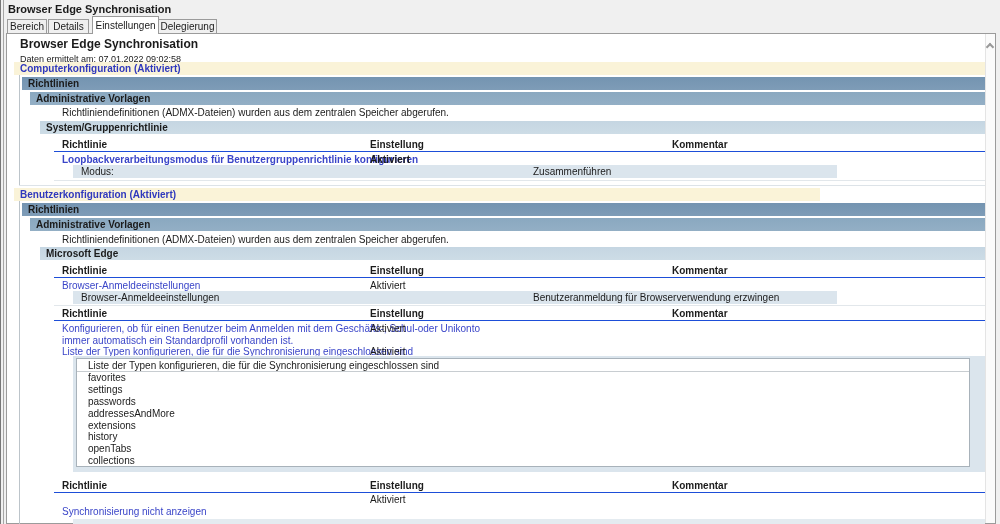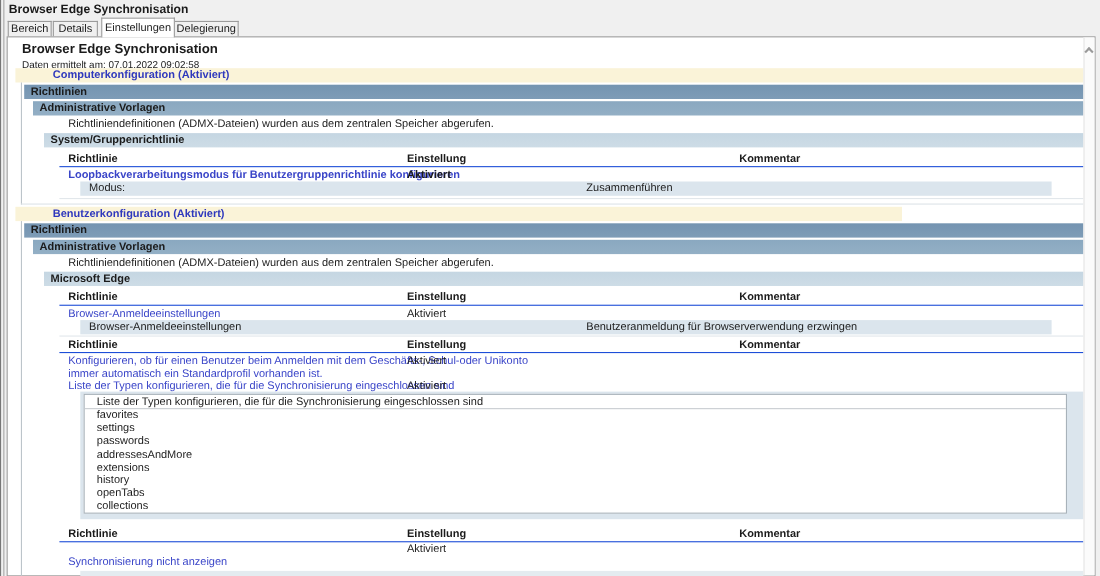--- a/index.html
+++ b/index.html
@@ -5,29 +5,29 @@
   * { margin:0; padding:0; box-sizing:border-box; }
   html,body { width:1000px; height:524px; overflow:hidden; }
   body { position:relative; background:#f0f0f0; font-family:"Liberation Sans", sans-serif; color:#1b1b1b; }
   .abs { position:absolute; }
   .t { position:absolute; font-size:10px; line-height:12px; white-space:nowrap; }
   .b { font-weight:bold; }
   .link { color:#3a45c8; }
   .band { position:absolute; }
   .band .lbl { position:absolute; left:6px; top:0; font-size:10px; font-weight:bold; line-height:13px; white-space:nowrap; }
   .yellow { background:#faf3d8; }
-  .yellow .lbl { color:#2f38bd;margin-left:28px; }
+  .yellow .lbl { color:#2f38bd; }
   .hdr1 { background:linear-gradient(#7494b1,#7e9cb7); }
   .hdr2 { background:linear-gradient(#8aa8c0,#93afc5);padding-left:48px; }
   .hdr3 { background:linear-gradient(#c5d6e2,#cddce6); }
   .thead { position:absolute; left:54px; width:931px; height:13px; border-bottom:1px solid #1d4ed8; }
   .thead span { position:absolute; top:0; font-size:10px; font-weight:bold; line-height:12px; white-space:nowrap; }
   .row { position:absolute; left:54px; width:931px; height:12px; }
   .row span { position:absolute; top:0; font-size:10px; line-height:12px; white-space:nowrap; }
-  .subrow { position:absolute; left:73px; width:883px; height:13px; background:#dbe5ed; }
+  .subrow { position:absolute; left:73px; width:764px; height:13px; background:#dbe5ed; }
   .subrow span { position:absolute; top:0; font-size:10px; line-height:13px; white-space:nowrap; }
   .tab { position:absolute; top:19px; height:15px; background:#f0f0f0; border:1px solid #9b9b9b; border-bottom:none;
          font-size:10px; text-align:center; line-height:14px; z-index:1; }
   .tab.active { top:16px; height:18px; background:#ffffff; z-index:3; }
   .vline { position:absolute; width:1px; background:#bcc4ca; }
   .chev { position:absolute; width:6px; height:6px; border-left:2px solid #9a9a9a; border-top:2px solid #9a9a9a; transform:rotate(45deg); }
   .boxrow { position:relative; height:11.9px; font-size:10px; line-height:11.9px; padding-left:11px; white-space:nowrap; }
 </style>
 </head>
 <body>

